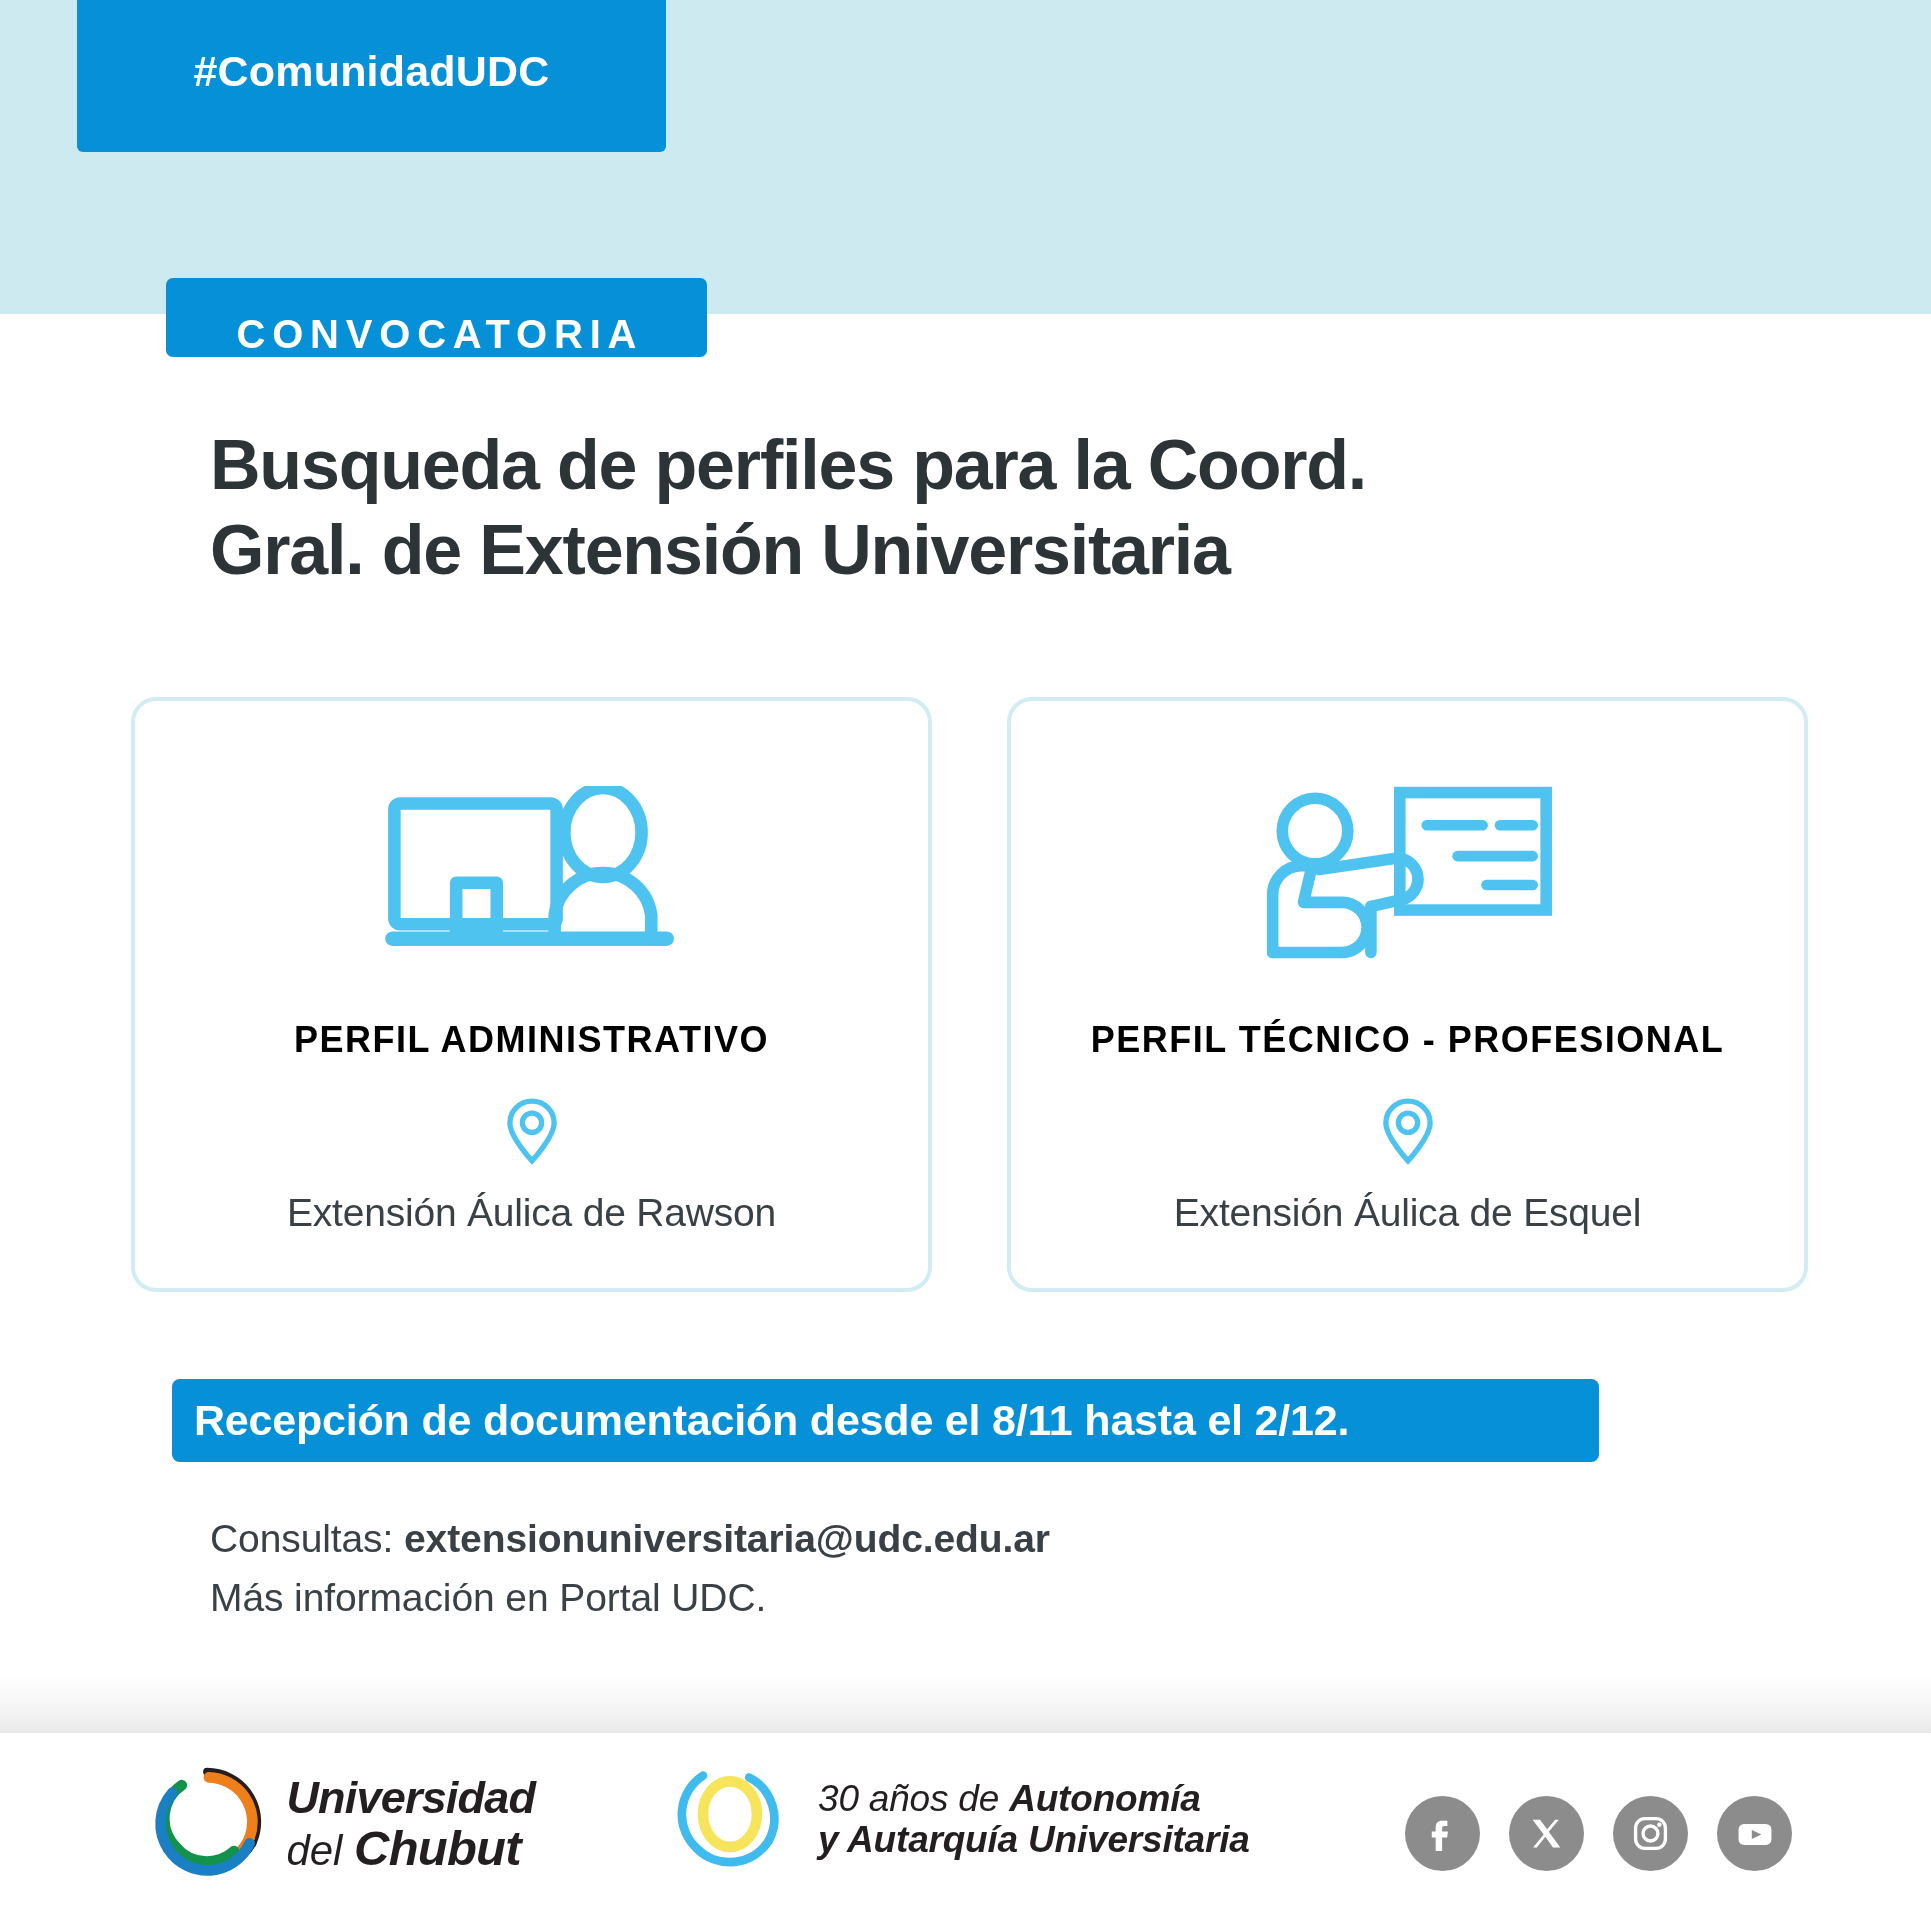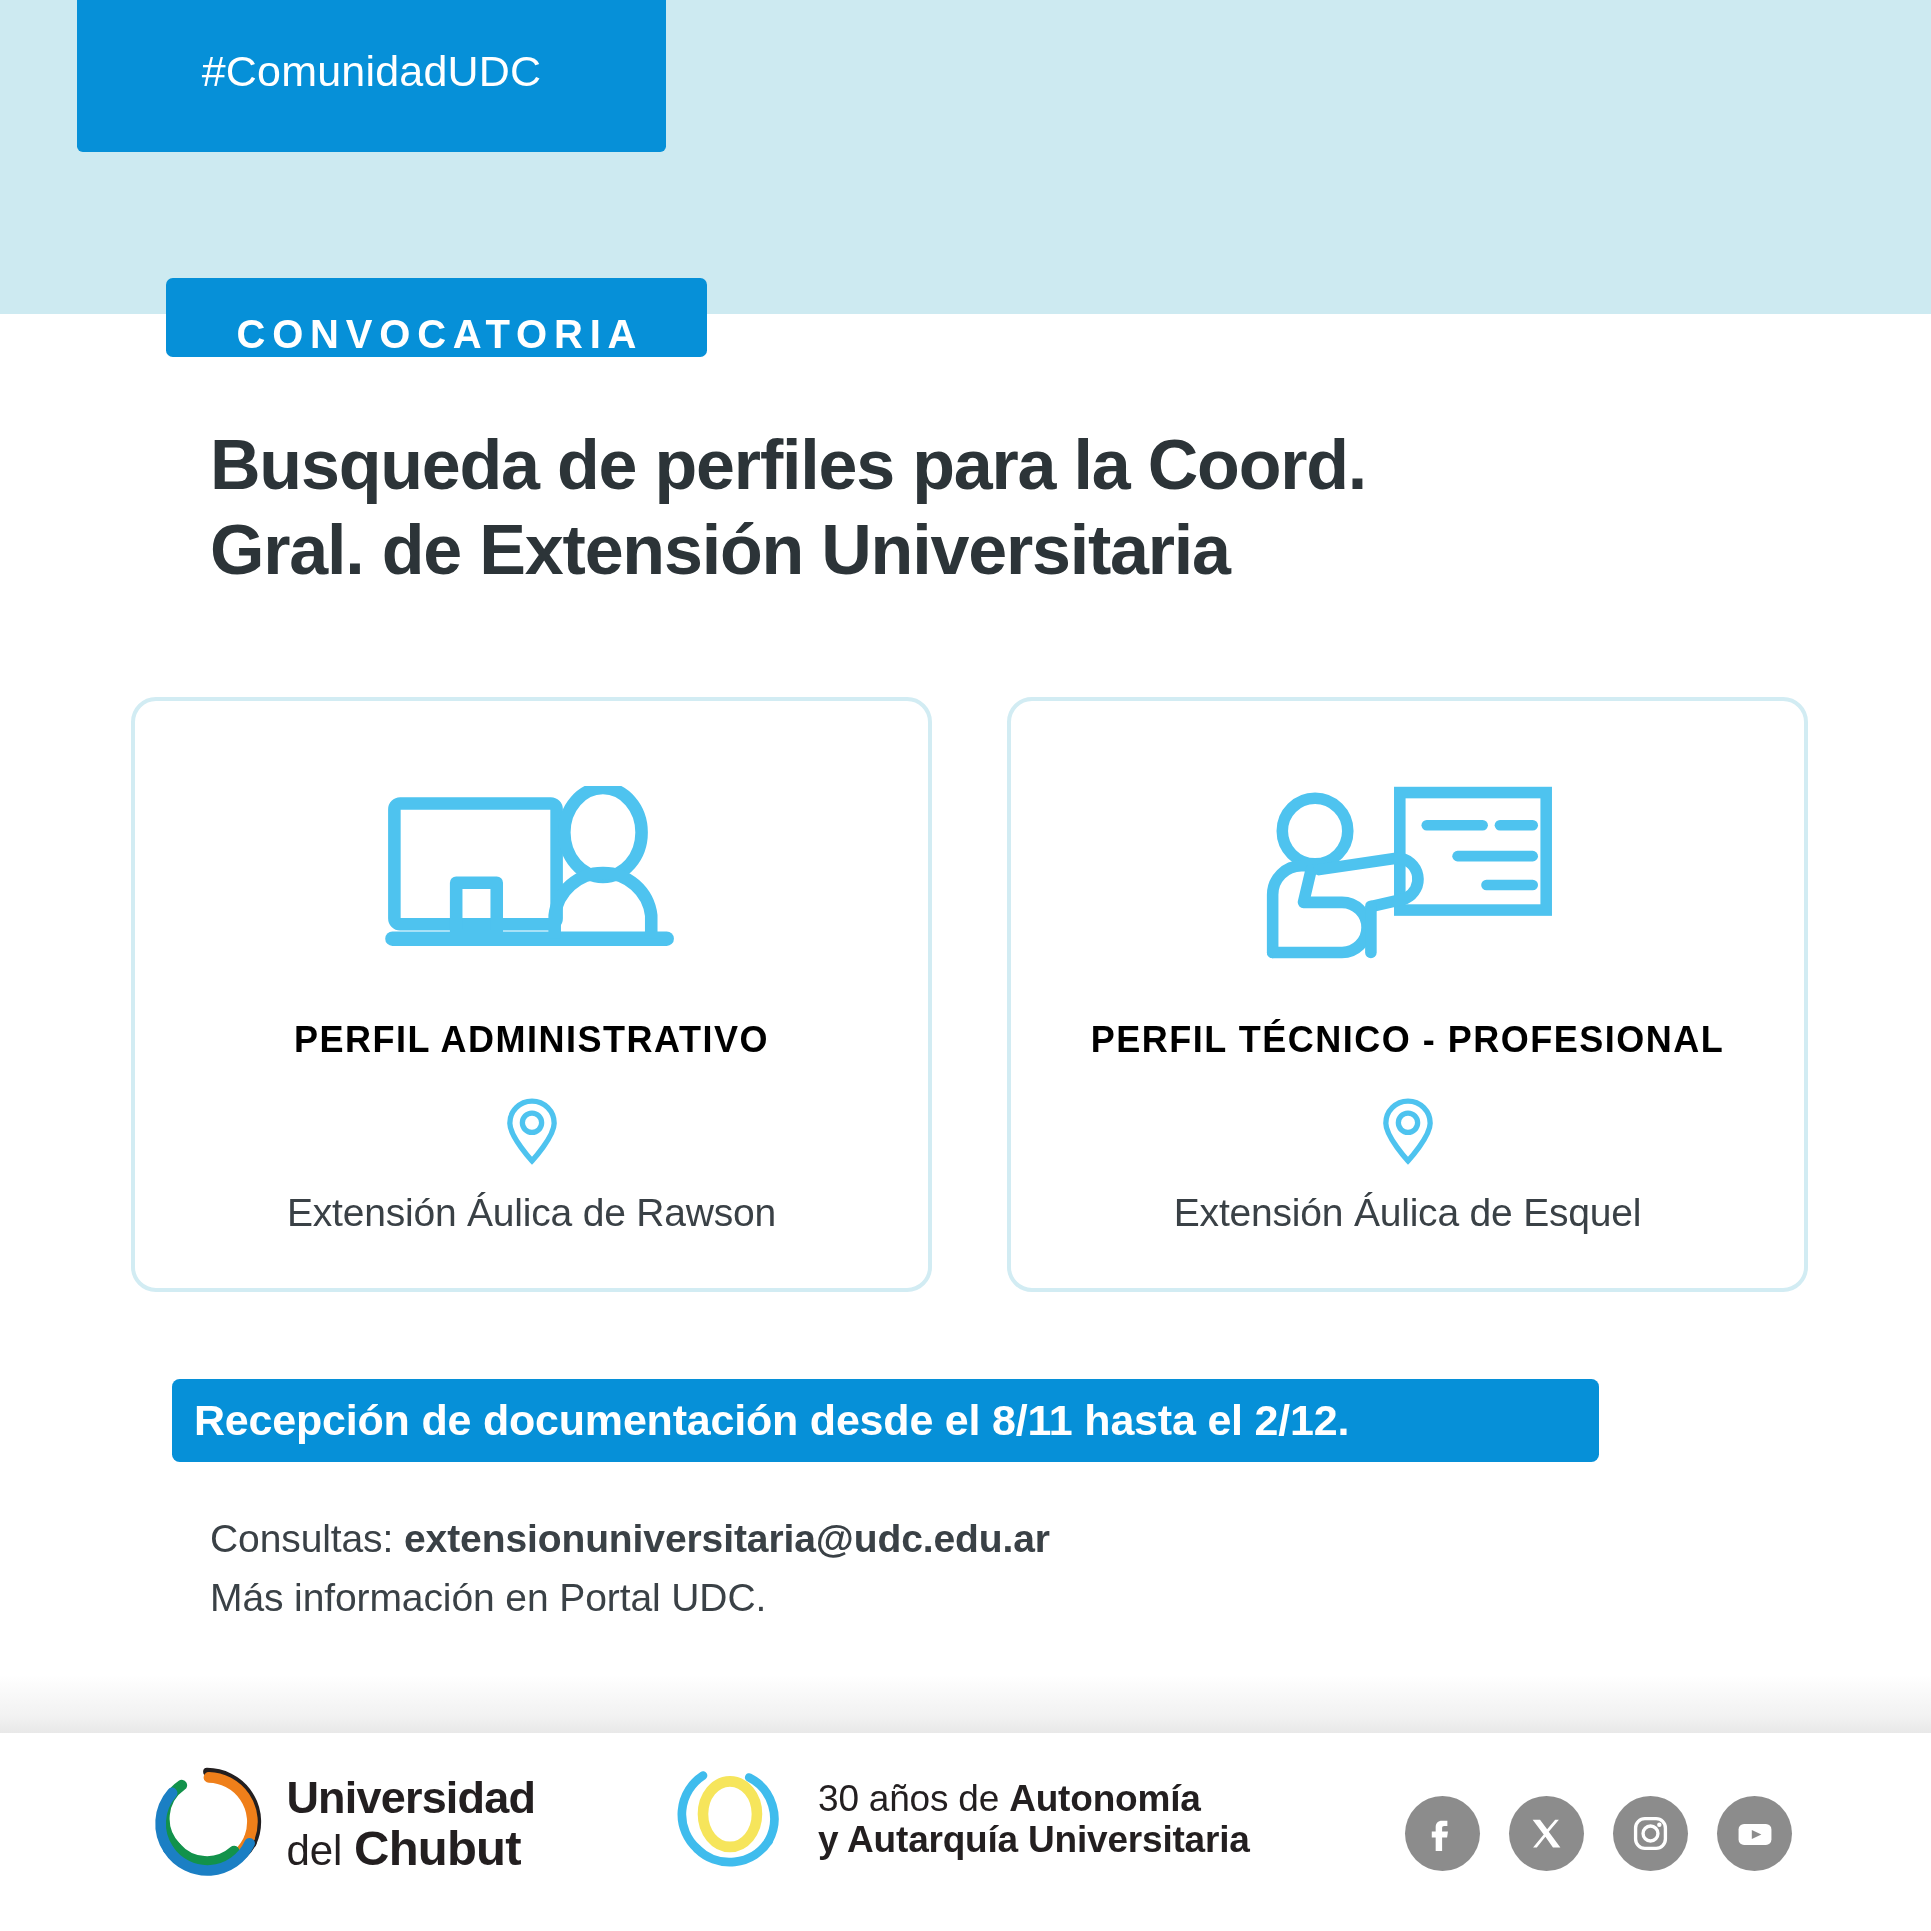--- a/index.html
+++ b/index.html
@@ -32,21 +32,21 @@
     height: 162px;
     background: #0690d8;
     border-radius: 5.8px;
     display: flex;
     align-items: center;
     justify-content: center;
   }
   .hashtag-chip .label {
     color: #ffffff;
     font-size: 43px;
-    font-weight: 400;
+    font-weight: 700;
     letter-spacing: 0.2px;
   }
 
   .convocatoria-chip {
     position: absolute;
     left: 166px;
     top: 278px;
     width: 541px;
     height: 79px;
     background: #0690d8;
@@ -176,20 +176,21 @@
   }
   .footer {
     position: absolute;
     left: 0;
     top: 1733px;
     width: 1931px;
     height: 198px;
     background: #ffffff;
     display: flex;
     align-items: center;
+    font-style: italic;
   }
   .footer-logo-udc {
     position: absolute;
     left: 145px;
     top: 27px;
     display: flex;
     align-items: center;
     gap: 17.4px;
   }
   .udc-wordmark {

